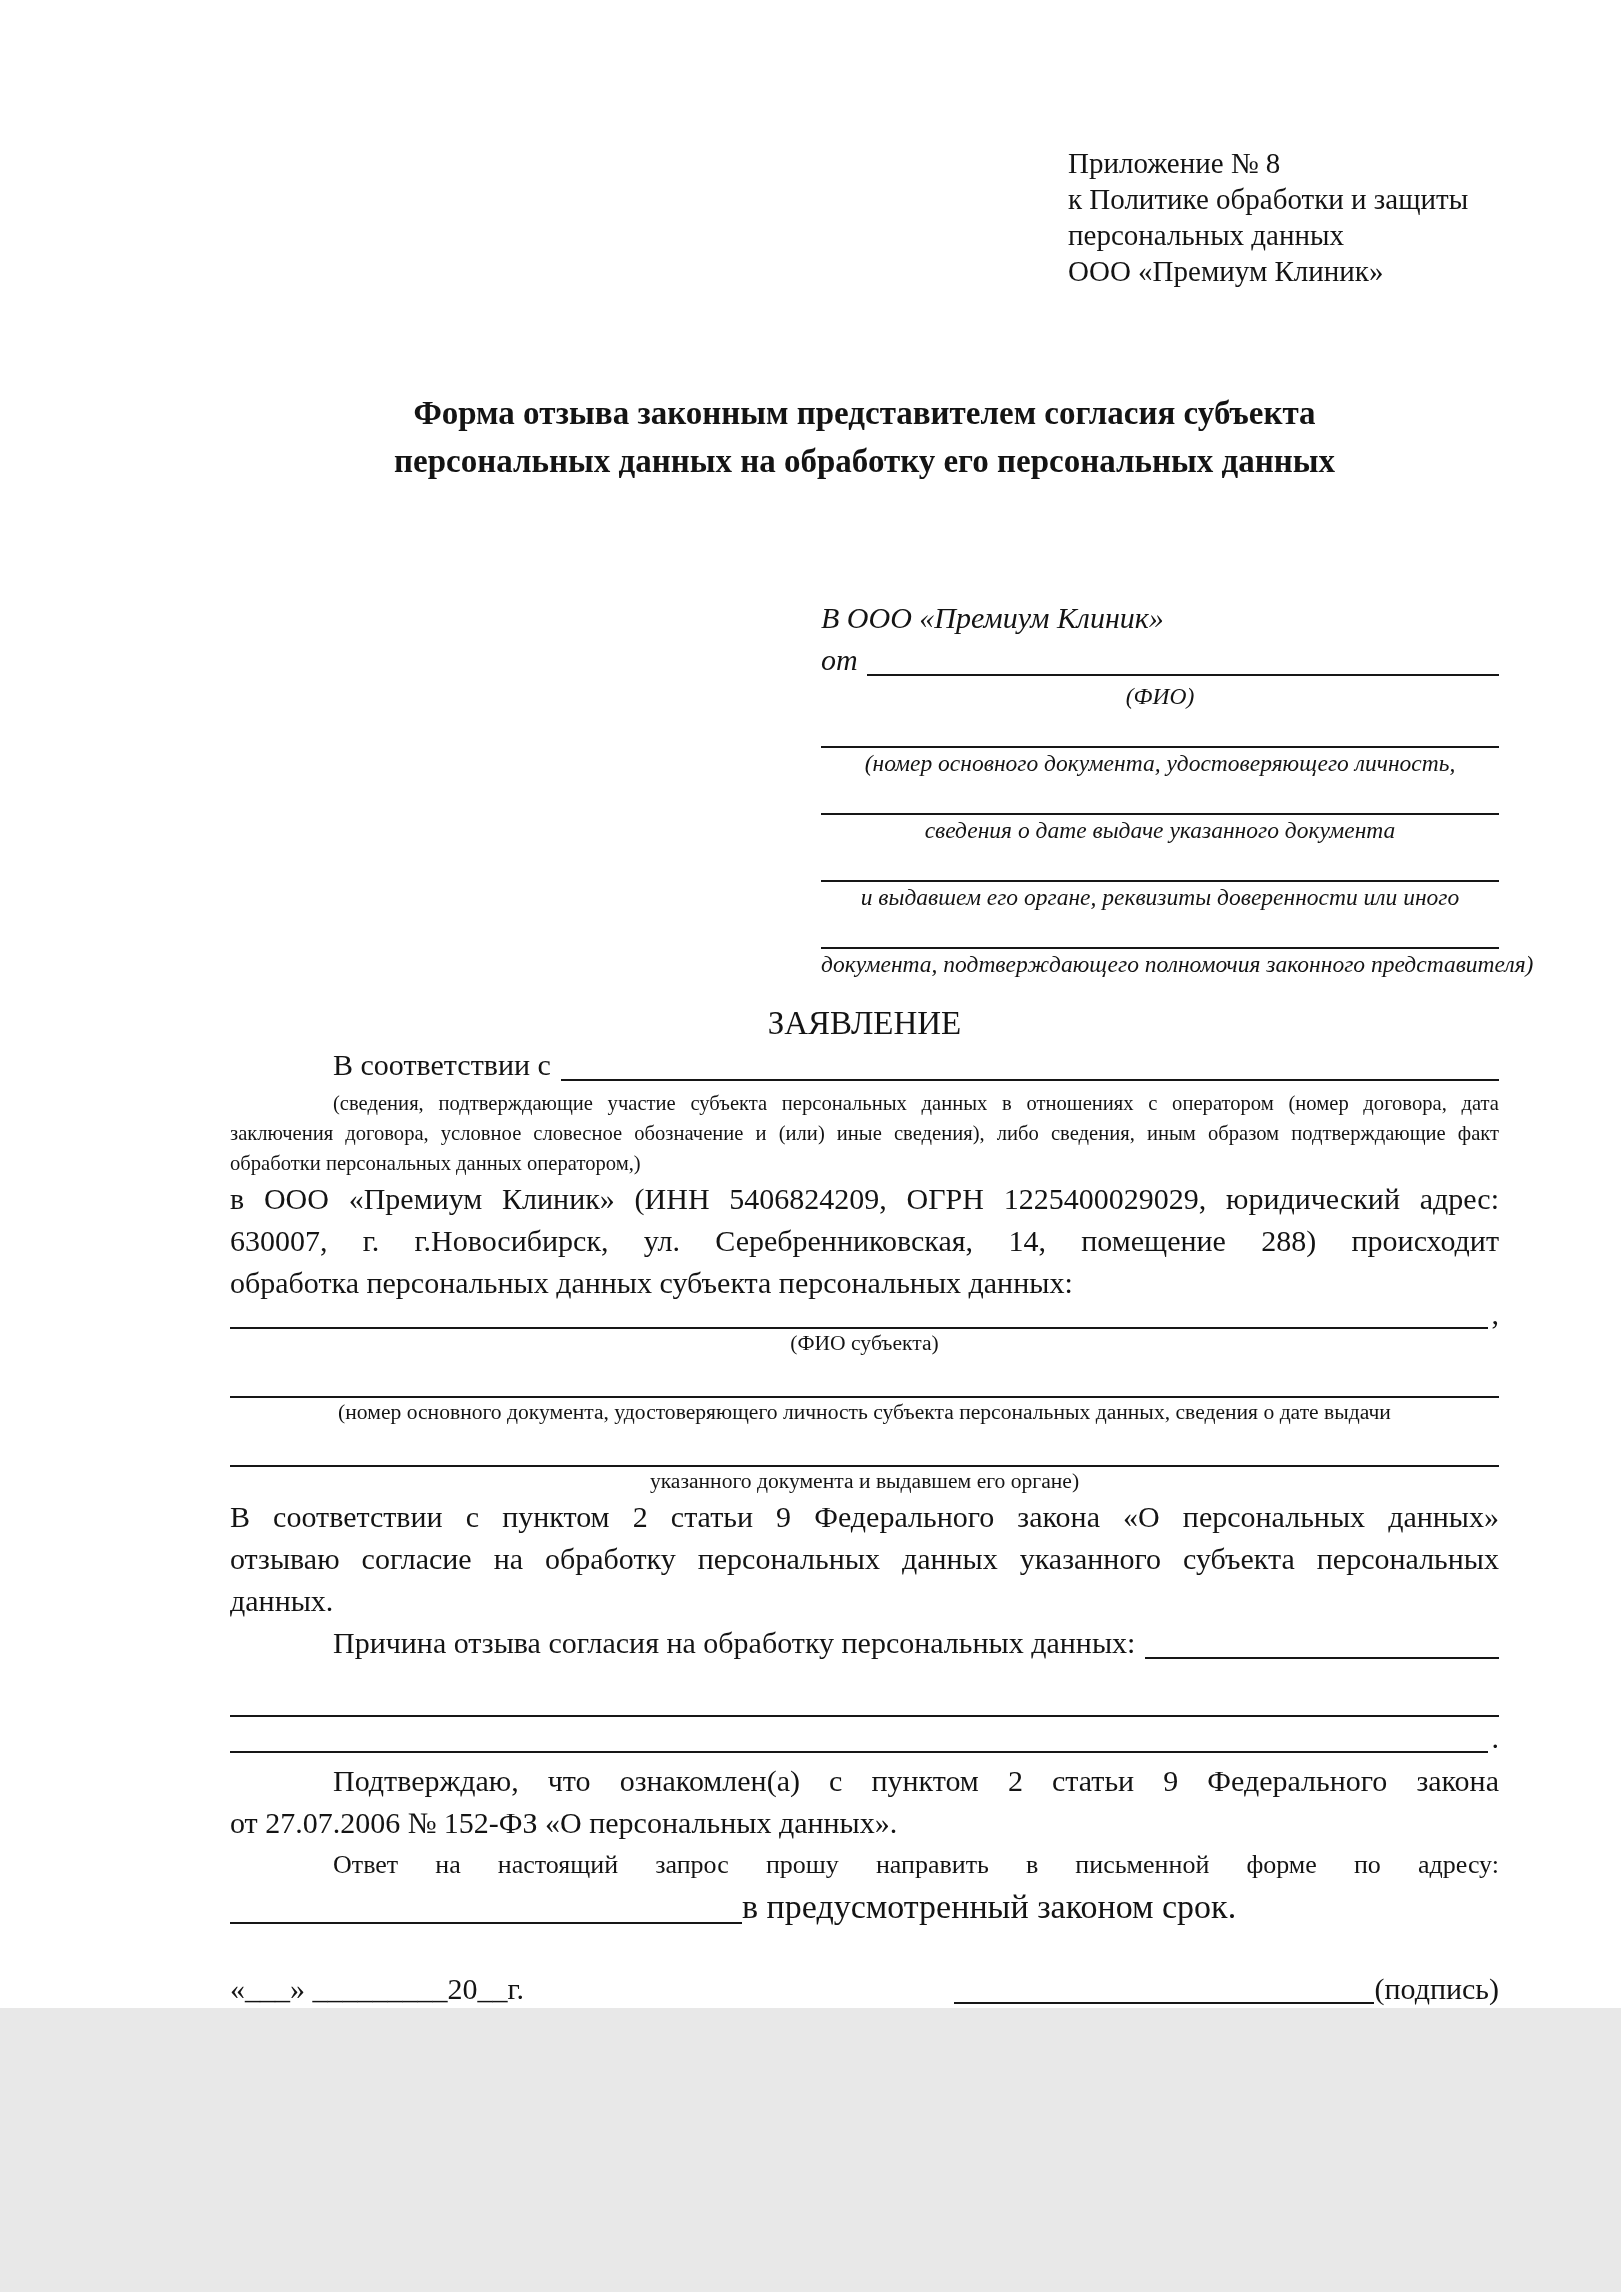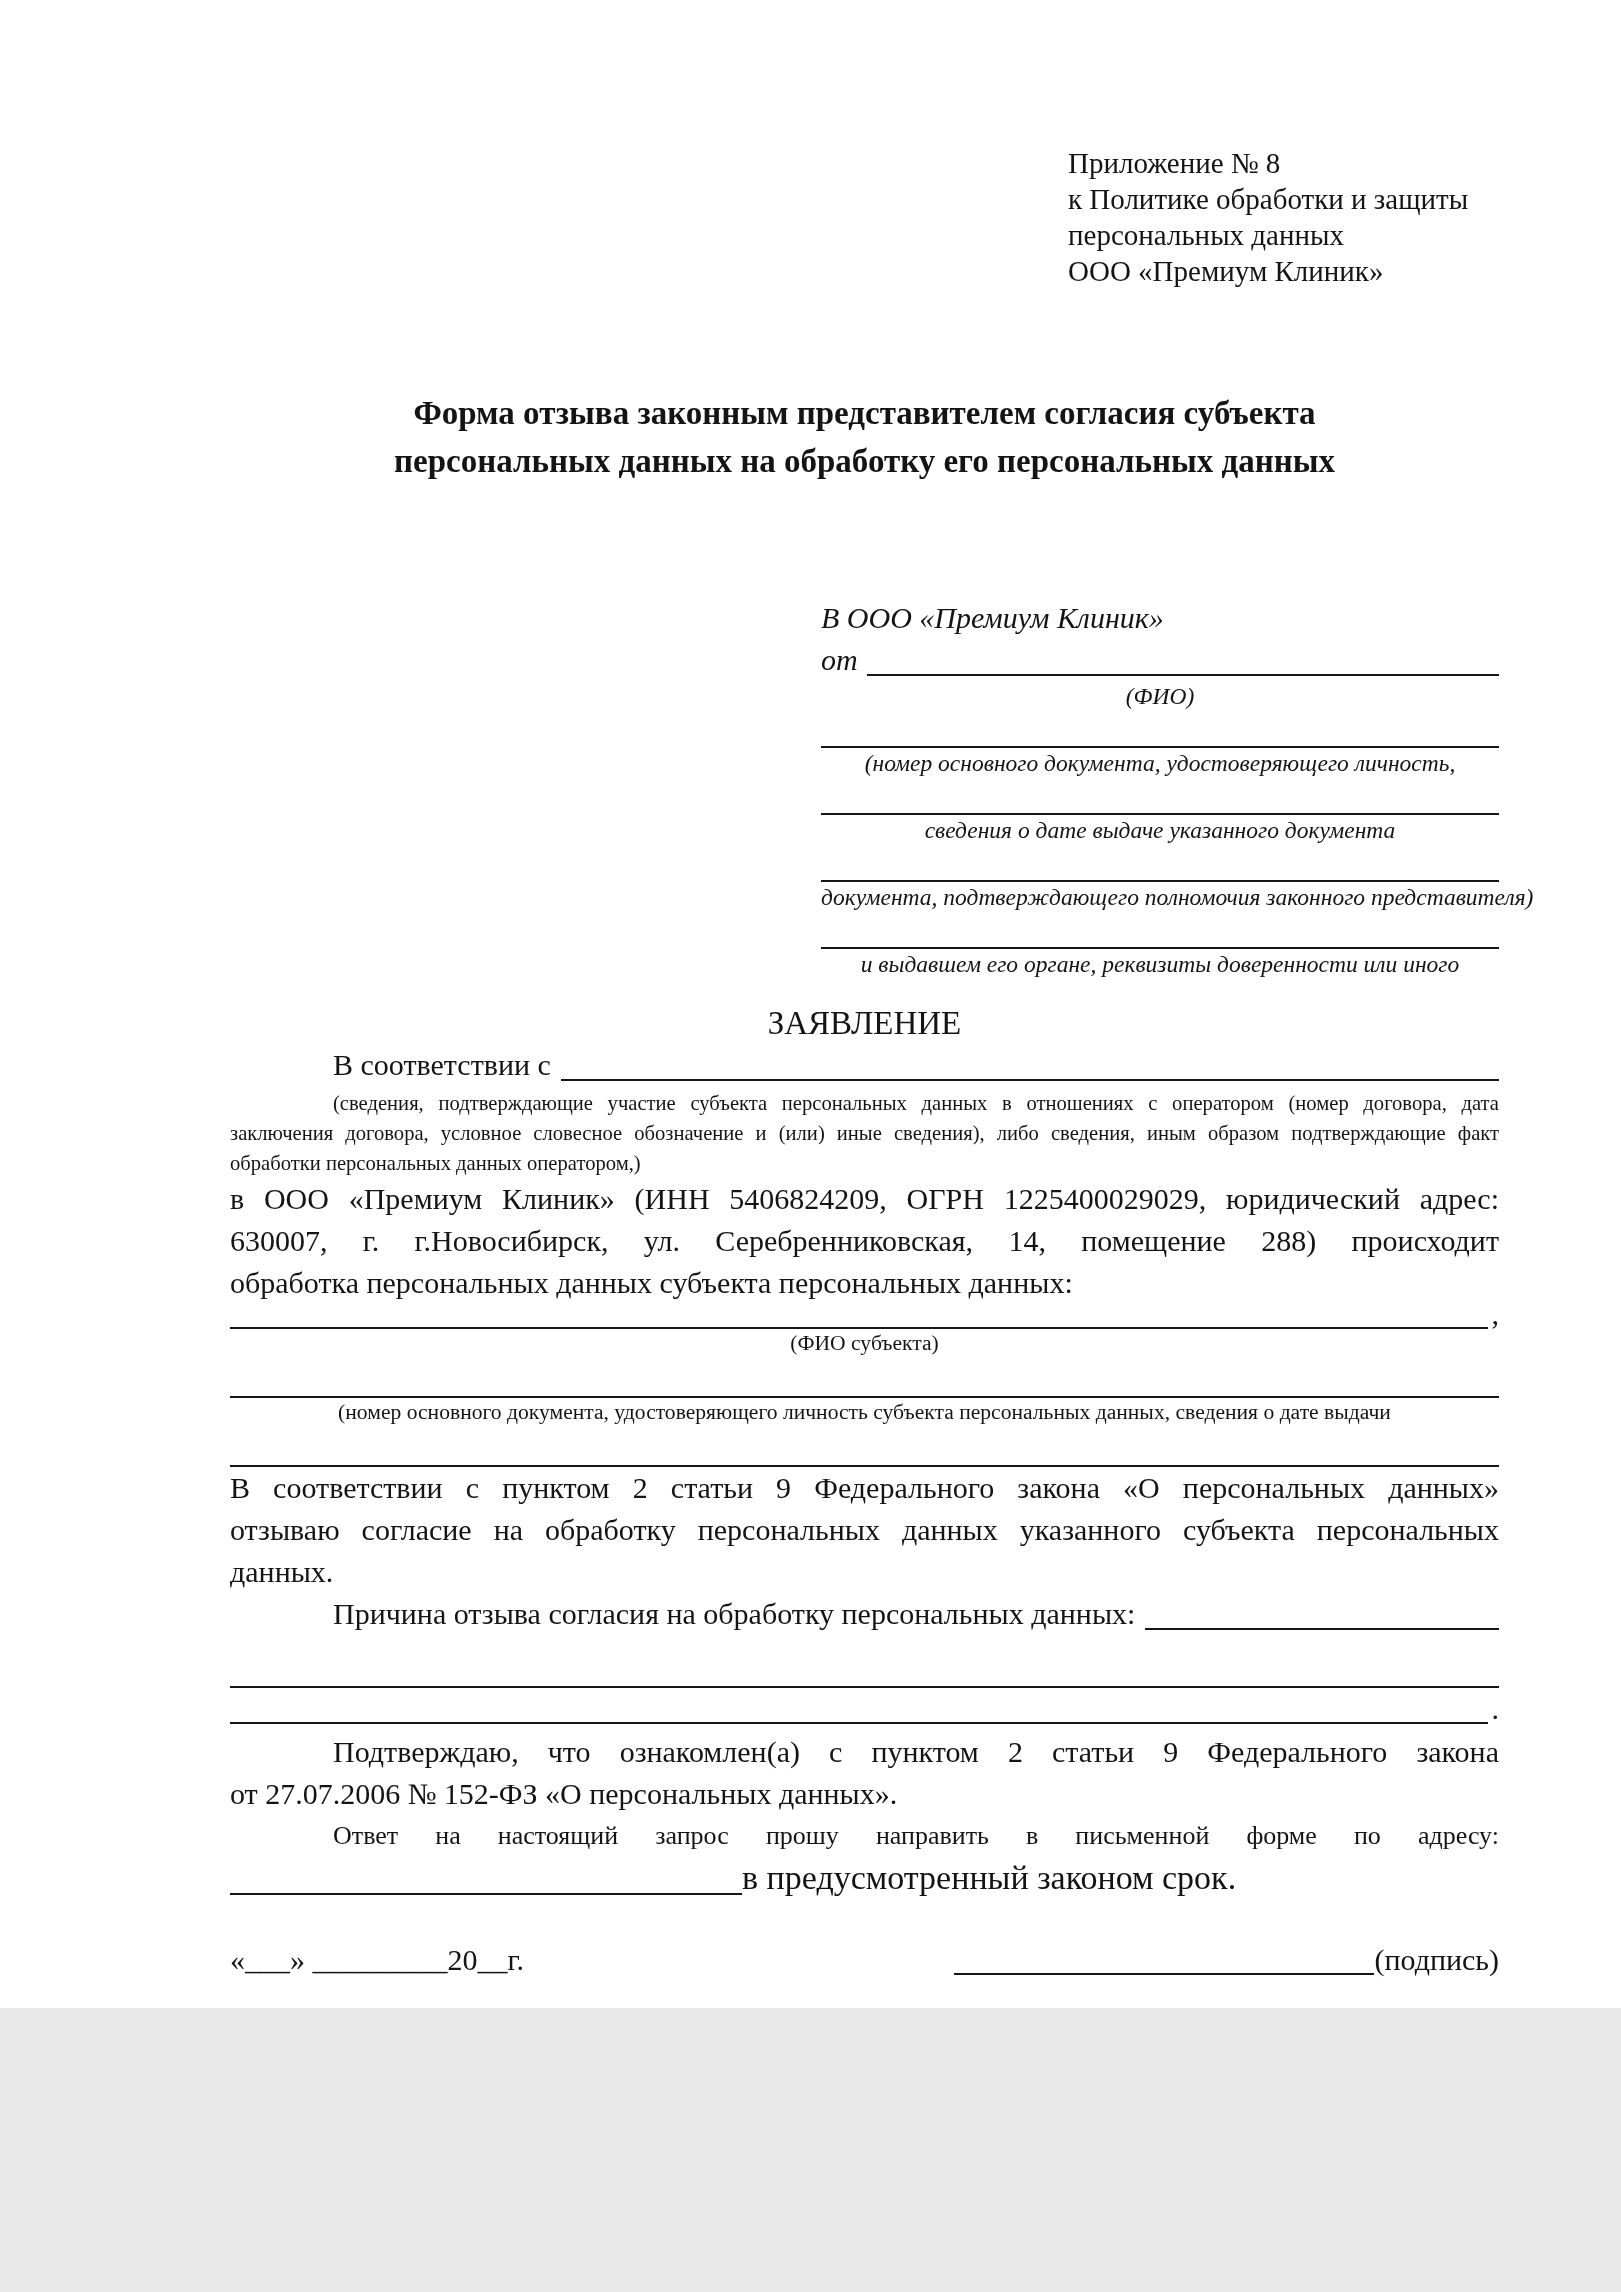--- a/index.html
+++ b/index.html
@@ -94,25 +94,25 @@
     <div class="addr-group">
       <div class="w-line"></div>
       <div class="small-caption">(номер основного документа, удостоверяющего личность,</div>
     </div>
     <div class="addr-group">
       <div class="w-line"></div>
       <div class="small-caption">сведения о дате выдаче указанного документа</div>
     </div>
     <div class="addr-group">
       <div class="w-line"></div>
-      <div class="small-caption">документа, подтверждающего полномочия законного представителя)</div>
+      <div class="small-caption">и выдавшем его органе, реквизиты доверенности или иного</div>
     </div>
     <div class="addr-group">
       <div class="w-line"></div>
-      <div class="small-caption">и выдавшем его органе, реквизиты доверенности или иного</div>
+      <div class="small-caption">документа, подтверждающего полномочия законного представителя)</div>
     </div>
   </div>
 
   <div class="heading">ЗАЯВЛЕНИЕ</div>
 
   <div class="accordance-row">
     <span class="accordance-label">В соответствии с</span>
     <div class="fill-line"></div>
   </div>
 
@@ -135,20 +135,21 @@
   <div class="sub-caption">(ФИО субъекта)</div>
 
   <div class="subject-row tall">
     <div class="w-line-full"></div>
   </div>
   <div class="sub-caption">(номер основного документа, удостоверяющего личность субъекта персональных данных, сведения о дате выдачи</div>
 
   <div class="subject-row tall">
     <div class="w-line-full"></div>
   </div>
+  <div class="sub-caption">указанного документа и выдавшем его органе)</div>
 
   <div class="body-lines justify-lines">
       <div>В соответствии с пунктом 2 статьи 9 Федерального закона «О персональных данных»</div>
       <div>отзываю согласие на обработку персональных данных указанного субъекта персональных</div>
       <div>данных.</div>
     </div>
 
   <div class="reason-row">
     <span class="reason-label">Причина отзыва согласия на обработку персональных данных:</span>
     <div class="fill-line"></div>

